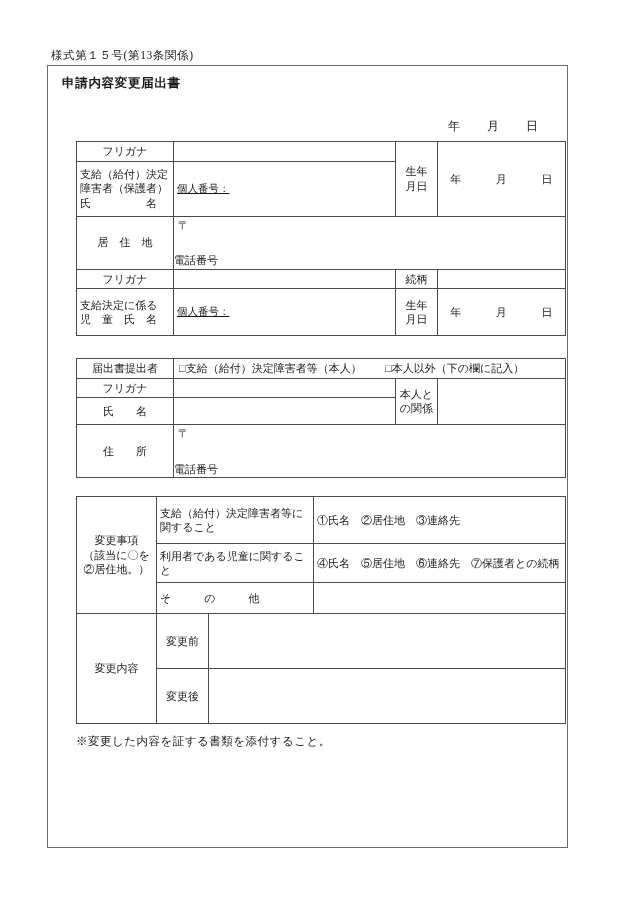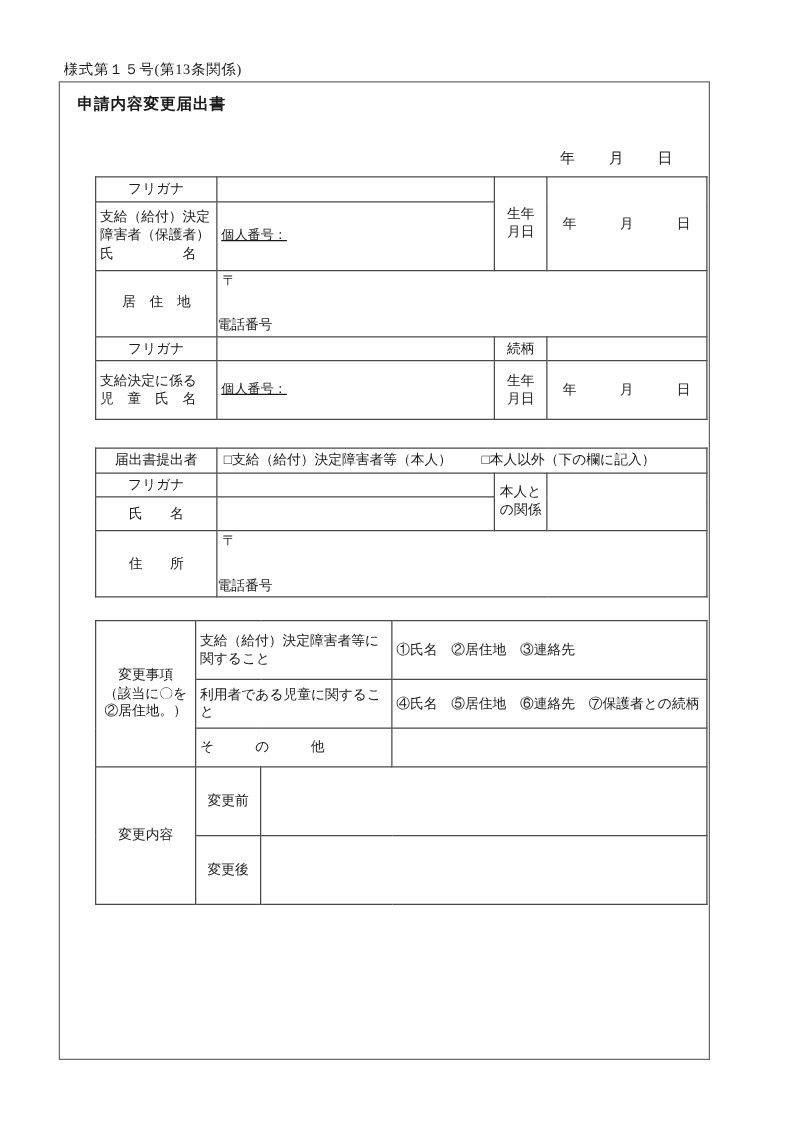--- a/index.html
+++ b/index.html
@@ -290,15 +290,16 @@
           <td colspan="2"></td>
         </tr>
 
         <tr>
           <td class="ctr mid" style="height:50px">変更後</td>
           <td colspan="2"></td>
         </tr>
       </tbody>
     </table>
 
+    <div class="footnote">※変更した内容を証する書類を添付すること。</div>
 
   </div>
 </div>
 
 </body></html>

